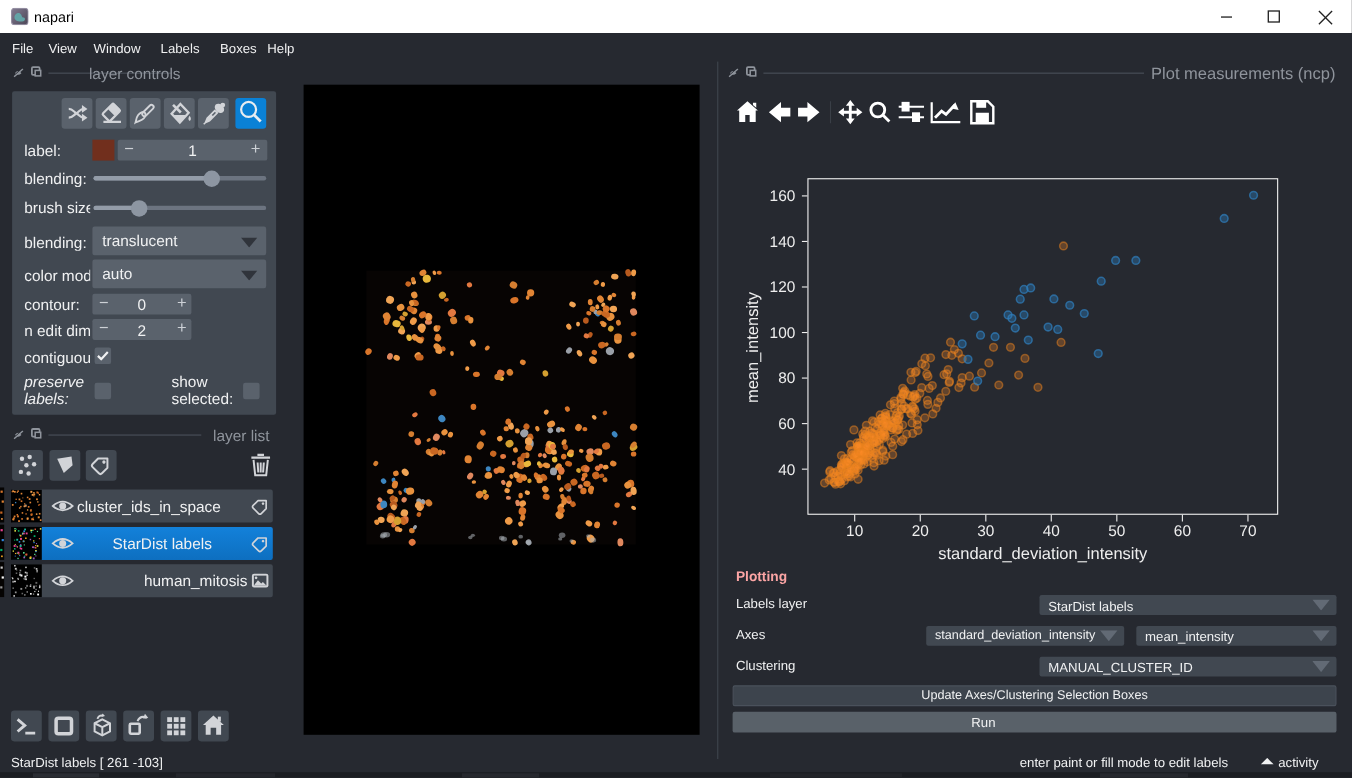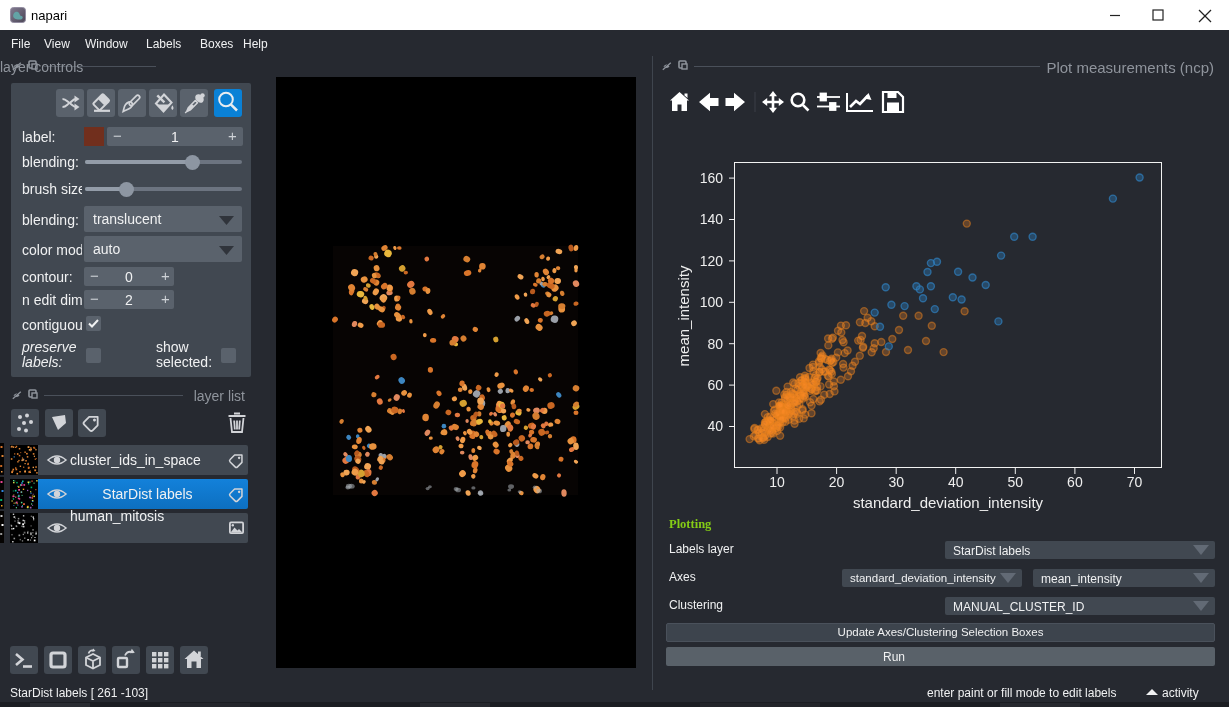--- a/index.html
+++ b/index.html
@@ -64,21 +64,21 @@
 <svg class="abs" style="left:12px;top:60px;" width="28" height="11" viewBox="0 0 28 11">
     <g fill="#8f949c">
     <path d="M1.5 6.5 Q4.5 2.5 7.5 6.5 Q4.5 9.5 1.5 6.5 Z"></path>
     <line x1="0.5" y1="9" x2="8.5" y2="2" stroke="#262930" stroke-width="1"></line>
     <line x1="0.8" y1="9.8" x2="8.8" y2="2.8" stroke="#8f949c" stroke-width="1.3"></line>
     <rect x="17" y="1" width="7" height="7" rx="1" fill="none" stroke="#8f949c" stroke-width="1.6"></rect>
     <rect x="20" y="4" width="5" height="5" fill="#262930" stroke="#8f949c" stroke-width="1.4"></rect>
   </g>
   </svg>
 <div class="abs" style="left:44px;top:66px;width:112px;height:1px;background:#4a505a;"></div>
-<div class="abs graytxt" style="left:0;top:59px;width:245px;text-align:left;">layer controls</div>
+<div class="abs graytxt" style="left:0;top:59px;width:245px;text-align:center;">layer controls</div>
 
 <div class="abs panel" style="left:11px;top:83px;width:240px;height:294px;"></div>
 
 <div class="abs btn" style="left:56px;top:89px;width:28px;height:28px;"></div>
 <div class="abs btn" style="left:87px;top:89px;width:28px;height:28px;"></div>
 <div class="abs btn" style="left:118px;top:89px;width:28px;height:28px;"></div>
 <div class="abs btn" style="left:149px;top:89px;width:28px;height:28px;"></div>
 <div class="abs btn" style="left:180px;top:89px;width:28px;height:28px;"></div>
 <div class="abs" style="left:214px;top:89px;width:28px;height:28px;background:#0a81d6;border-radius:3px;"></div>
 <svg class="abs" style="left:56px;top:89px;" width="187" height="28" viewBox="0 0 187 28">
@@ -420,21 +420,21 @@
     <path d="M2 15 Q11 7 20 15 Q11 23 2 15 Z"></path>
       <circle cx="11" cy="15" r="3.2" fill="#d2d4d8" stroke="none"></circle>
     <path d="M2 49 Q11 41 20 49 Q11 57 2 49 Z"></path>
       <circle cx="11" cy="49" r="3.2" fill="#d2d4d8" stroke="none"></circle>
     <path d="M2 83 Q11 75 20 83 Q11 91 2 83 Z"></path>
       <circle cx="11" cy="83" r="3.2" fill="#d2d4d8" stroke="none"></circle>
   </g>
 </svg>
 <div class="abs txt" style="left:70px;top:452px;width:155px;text-align:left;">cluster_ids_in_space</div>
 <div class="abs txt" style="left:70px;top:486px;width:155px;text-align:center;">StarDist labels</div>
-<div class="abs txt" style="left:70px;top:508px;width:155px;text-align:left;">human_mitosis</div>
+<div class="abs txt" style="left:70px;top:520px;width:155px;text-align:right;">human_mitosis</div>
 <svg class="abs" style="left:226px;top:451px;" width="21" height="19" viewBox="0 0 21 19">
   <g transform="translate(21,0) scale(-1,1) rotate(45 10 9)">
       <path d="M3 9 L8.2 3.8 L14.5 3.8 Q16.2 3.8 16.2 5.5 L16.2 12.5 Q16.2 14.2 14.5 14.2 L8.2 14.2 Z" fill="none" stroke="#d2d4d8" stroke-width="1.5" stroke-linejoin="round"></path>
     <circle cx="7" cy="9" r="1.2" fill="#d2d4d8"></circle>
     </g>
 </svg>
 <svg class="abs" style="left:226px;top:485px;" width="21" height="19" viewBox="0 0 21 19">
   <g transform="translate(21,0) scale(-1,1) rotate(45 10 9)">
       <path d="M3 9 L8.2 3.8 L14.5 3.8 Q16.2 3.8 16.2 5.5 L16.2 12.5 Q16.2 14.2 14.5 14.2 L8.2 14.2 Z" fill="none" stroke="#d2d4d8" stroke-width="1.5" stroke-linejoin="round"></path>
     <circle cx="7" cy="9" r="1.2" fill="#d2d4d8"></circle>
@@ -1222,21 +1222,21 @@
 <circle cx="891.4" cy="304.7" r="3.5" fill="#2d7fbf" fill-opacity="0.38" stroke="#2f7fbd" stroke-opacity="0.7" stroke-width="1.4"></circle>
 <circle cx="904.6" cy="306.1" r="3.5" fill="#2d7fbf" fill-opacity="0.38" stroke="#2f7fbd" stroke-opacity="0.7" stroke-width="1.4"></circle>
 <circle cx="952.8" cy="297.3" r="3.5" fill="#2d7fbf" fill-opacity="0.38" stroke="#2f7fbd" stroke-opacity="0.7" stroke-width="1.4"></circle>
 <circle cx="961.6" cy="299.5" r="3.5" fill="#2d7fbf" fill-opacity="0.38" stroke="#2f7fbd" stroke-opacity="0.7" stroke-width="1.4"></circle>
 <circle cx="930.9" cy="263.1" r="3.5" fill="#2d7fbf" fill-opacity="0.38" stroke="#2f7fbd" stroke-opacity="0.7" stroke-width="1.4"></circle>
 <circle cx="937.0" cy="261.8" r="3.5" fill="#2d7fbf" fill-opacity="0.38" stroke="#2f7fbd" stroke-opacity="0.7" stroke-width="1.4"></circle>
 <circle cx="888.8" cy="346.4" r="3.5" fill="#2d7fbf" fill-opacity="0.38" stroke="#2f7fbd" stroke-opacity="0.7" stroke-width="1.4"></circle>
 <circle cx="927.5" cy="272.0" r="3.5" fill="#2d7fbf" fill-opacity="0.38" stroke="#2f7fbd" stroke-opacity="0.7" stroke-width="1.4"></circle>
 </svg>
 
-<div class="abs" style="left:669px;top:517px;color:#84cc16;font-size:12.5px;font-weight:bold;font-family:Liberation Serif, serif;">Plotting</div>
+<div class="abs" style="left:669px;top:517px;color:#fca5a5;font-size:12.5px;font-weight:bold;">Plotting</div>
 <div class="abs t12" style="left:669px;top:542px;">Labels layer</div>
 <div class="abs dbtn" style="left:945px;top:541px;width:270px;height:18px;border-radius:2px;"></div>
 <div class="abs t12" style="left:953px;top:544px;">StarDist labels</div>
 <svg class="abs" style="left:1193px;top:545px;" width="16" height="10">
     <path d="M0 0 L16 0 L8 10 Z" fill="#626a75"></path>
   </svg>
 
 <div class="abs t12" style="left:669px;top:570px;">Axes</div>
 <div class="abs dbtn" style="left:842px;top:569px;width:180px;height:18px;border-radius:2px;"></div>
 <div class="abs" style="left:850px;top:572px;color:#f0f1f2;font-size:11.5px;">standard_deviation_intensity</div>

